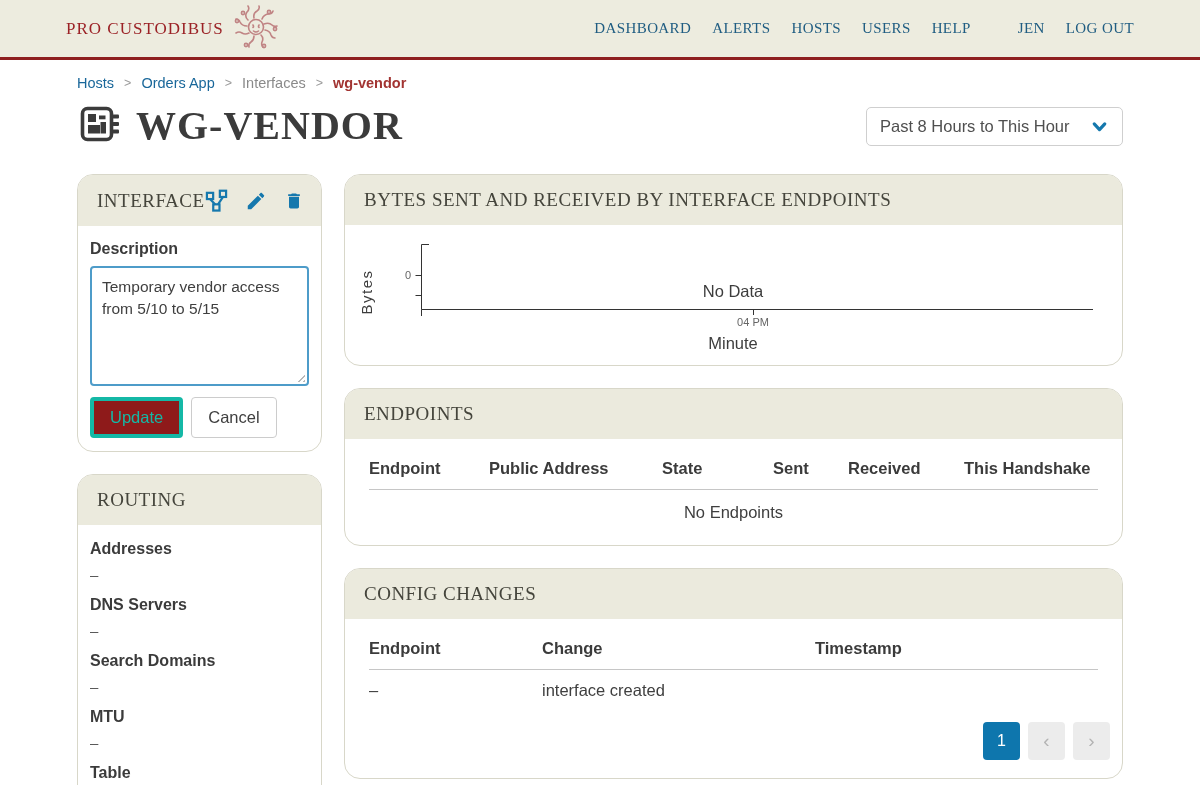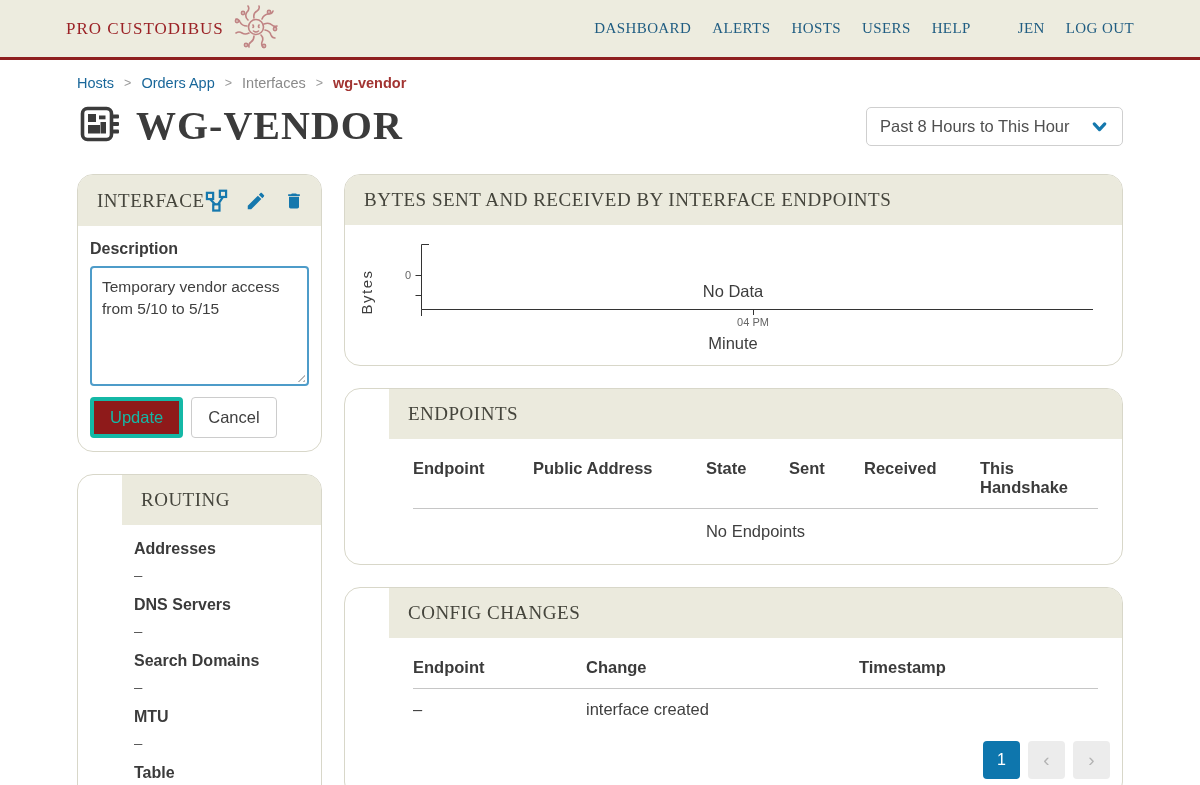--- a/index.html
+++ b/index.html
@@ -32,21 +32,21 @@
     border:1px solid #cfcfcf; border-radius:5px; display:flex; align-items:center;
     padding:0 13px; font-size:16.5px; color:#4f4f4f; cursor:pointer; }
   .range-select svg { margin-left:auto; }
 
   
   .main { display:flex; gap:22px; margin:23px 77px 0; align-items:flex-start; }
   .col-left { width:245px; flex:none; }
   .col-right { flex:1; min-width:0; }
 
   .panel { border:1px solid #d8d7c9; border-radius:16px; background:#fff; overflow:hidden; }
-  .panel + .panel { margin-top:22px;padding-left:44px; }
+  .panel + .panel { margin-top:22px; }
   .panel-head { background:#ebeadd; padding:14px 19px; font-family:"Liberation Serif", serif;
     font-size:19px; color:#45453c; letter-spacing:0.5px; display:flex; align-items:center; }
   .head-icons { margin-left:auto; display:flex; align-items:center; gap:17px; }
   .head-icons span { cursor:pointer; display:flex; }
 
   
   .iface-body { padding:14px 12px 13px; }
   .field-label { font-weight:bold; font-size:16px; color:#3b3b3b; margin-bottom:8px; }
   .desc-wrap { position:relative; }
   .desc-input { width:100%; height:120px; border:2px solid #4e9cc9; border-radius:4px;
@@ -69,21 +69,21 @@
   
   .chart-body { position:relative; height:140px; }
   .chart-body svg { position:absolute; left:0; top:0; }
 
   
   .tbl-body { padding:12px 24px 18px; }
   .tbl-header { display:flex; font-weight:bold; font-size:16.5px; color:#3b3b3b;
     padding:8px 0 11px; border-bottom:1px solid #c6c6c6; }
   .tbl-row { display:flex; font-size:16.5px; color:#3f3f3f; padding:11px 0 8px; }
   .ep-c0 { width:120px; } .ep-c1 { width:173px; } .ep-c2 { width:83px; }
-  .ep-c3 { width:75px; }  .ep-c4 { width:116px; } .ep-c5 { flex:1; }
+  .ep-c3 { width:75px;margin-left:28px; }  .ep-c4 { width:116px; } .ep-c5 { flex:1; }
   .cc-c0 { width:173px; } .cc-c1 { width:273px; } .cc-c2 { flex:1; }
   .tbl-empty { text-align:center; font-size:16.5px; color:#3f3f3f; padding:13px 0 5px; }
 
   
   .pagination { display:flex; justify-content:flex-end; gap:8px; margin:14px -12px 0 0; }
   .page-btn { width:37px; height:38px; border-radius:4px; display:flex; align-items:center;
     justify-content:center; font-size:16px; cursor:pointer; border:none; }
   .page-btn.current { background:#0e76ad; color:#fff; }
   .page-btn.nav { background:#ececec; color:#b3b3b3; font-size:19px; }
 </style>

